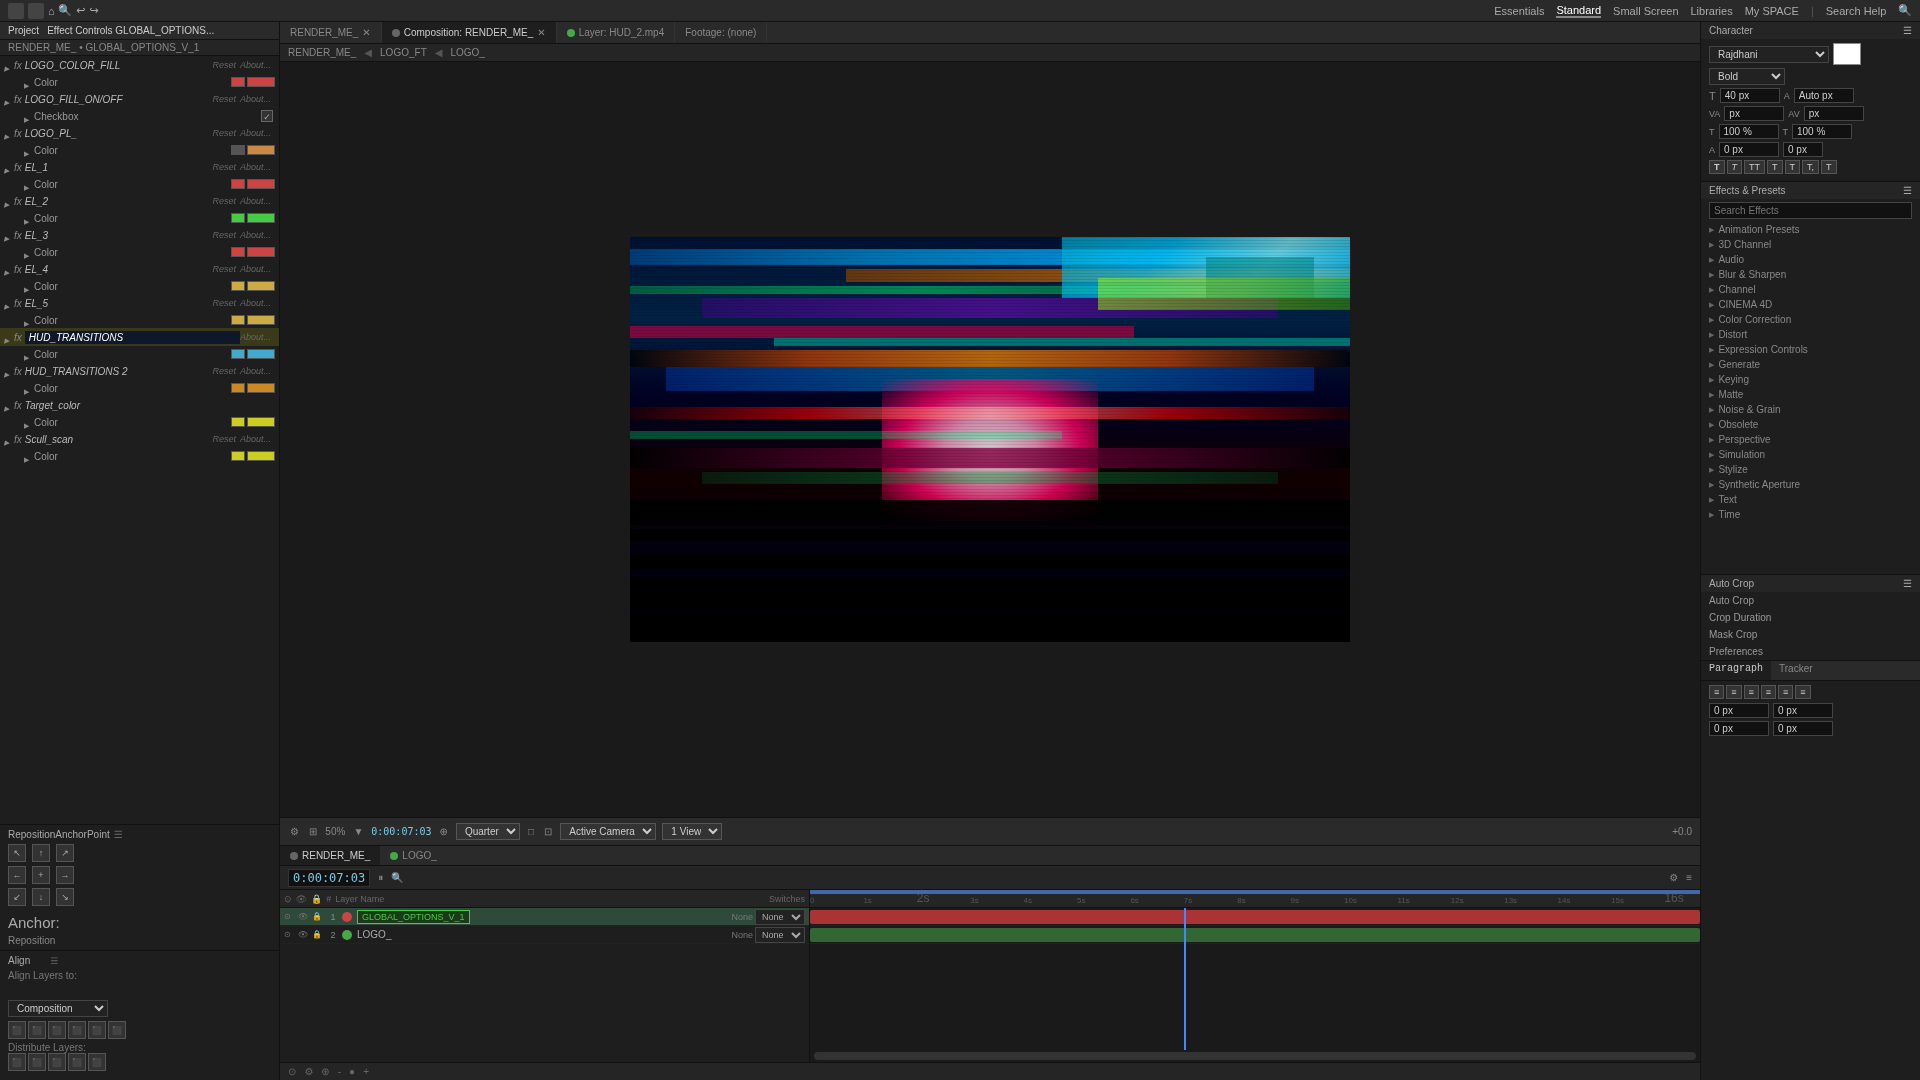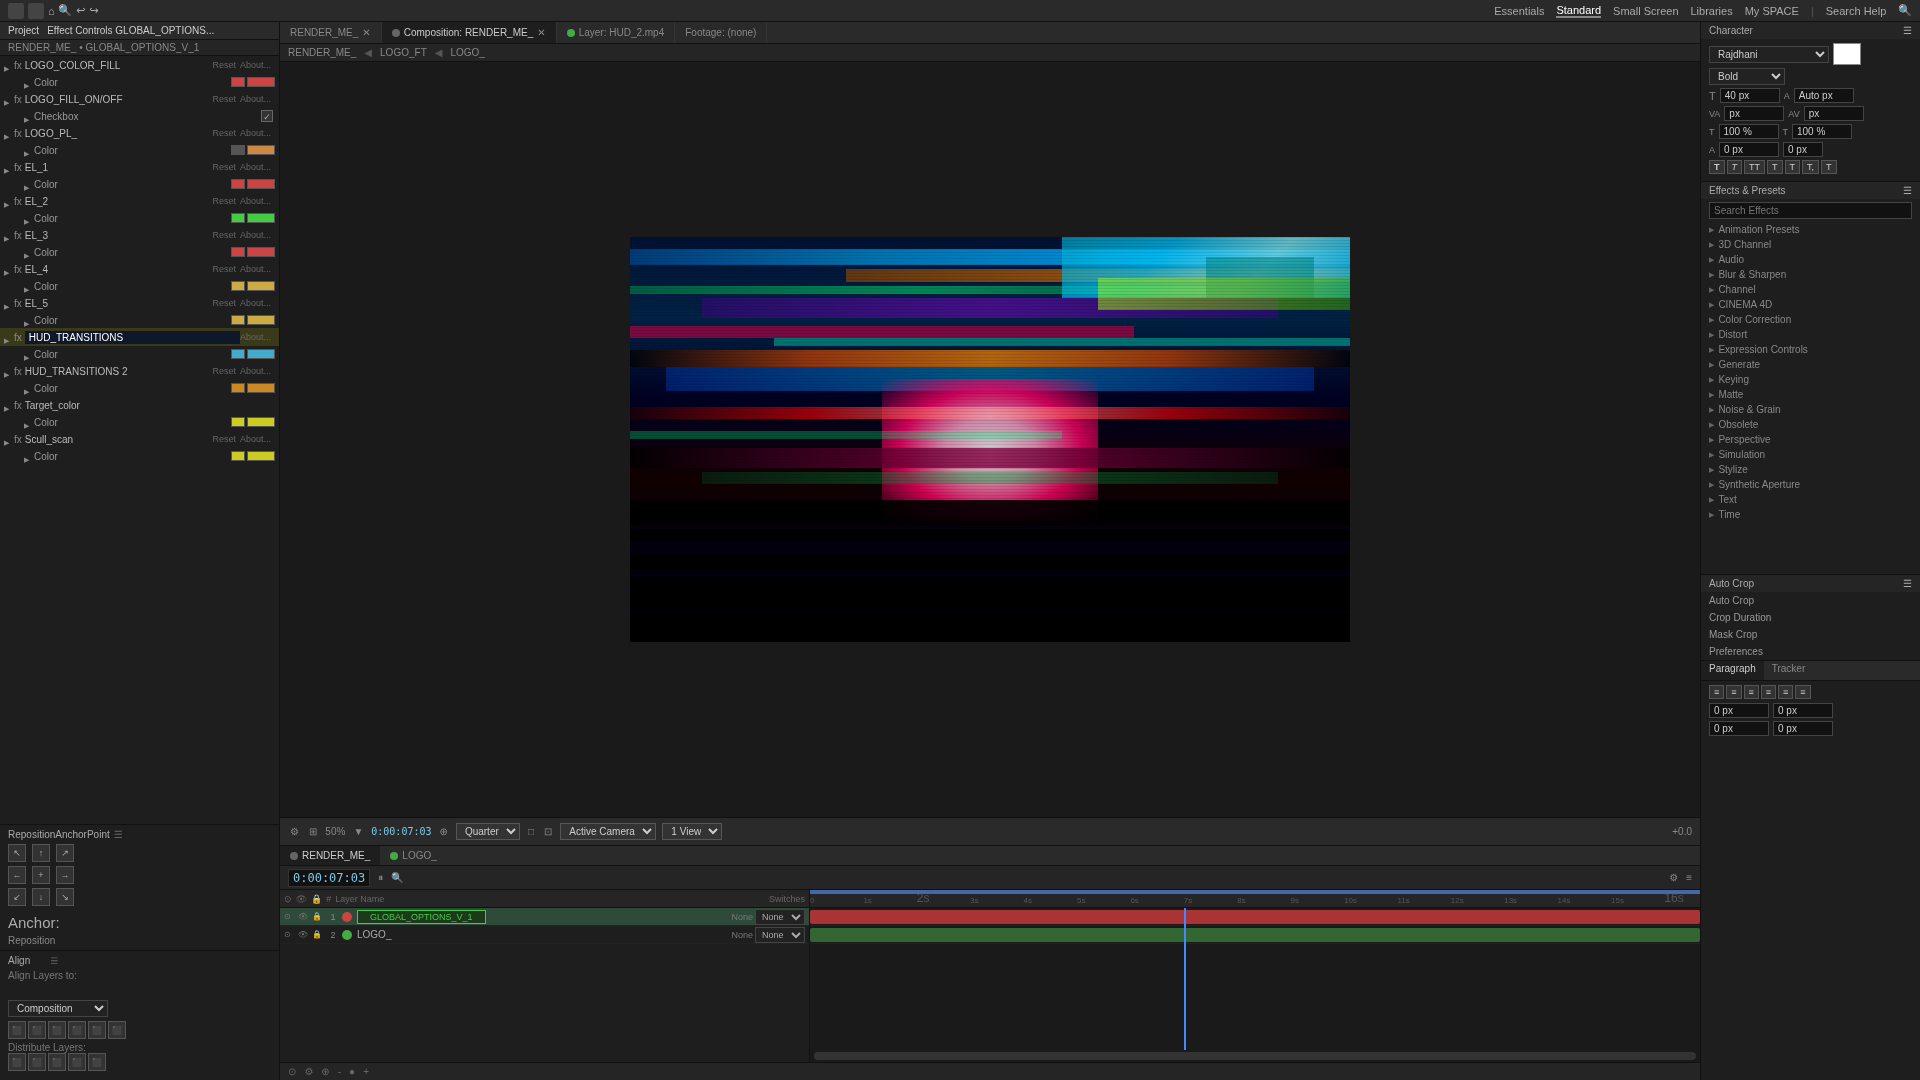--- a/index.html
+++ b/index.html
@@ -95,20 +95,21 @@
       color: #888;
       background: #252525;
       border-bottom: 1px solid #111;
     }
     .layer-row {
       display: flex;
       align-items: center;
       padding: 2px 4px;
       height: 18px;
       cursor: pointer;
+      font-style: italic;
     }
     .layer-row.highlighted { background: #3d3d22; }
 
     .triangle {
       width: 8px;
       height: 8px;
       flex-shrink: 0;
       margin-right: 2px;
     }
     .triangle-right::before { content: '▶'; font-size: 7px; color: #888; }
@@ -585,21 +586,21 @@
       background: #2a2a2a;
       display: flex;
       border-bottom: 1px solid #111;
     }
     .rb-tab {
       padding: 2px 8px;
       font-size: 10px;
       color: #888;
       cursor: pointer;
     }
-    .rb-tab.active { color: #ccc; background: #1e1e1e; }
+    .rb-tab.active { color: #ccc; background: #1e1e1e; font-family: Liberation Mono, monospace; }
 
     .scrollbar-h {
       height: 8px;
       background: #333;
       border-radius: 4px;
       margin: 2px 4px;
     }
 
     
     .timeline-bottom {
@@ -1008,21 +1009,21 @@
             <span style="flex:1">Layer Name</span>
             <span>Switches</span>
           </div>
 
           <div class="timeline-layer-row selected">
             <span class="tl-icon">⊙</span>
             <span class="tl-icon">👁</span>
             <span class="tl-icon">🔒</span>
             <span style="font-size:9px;color:#888;width:14px;text-align:center;flex-shrink:0">1</span>
             <div style="width:10px;height:10px;background:#cc4444;border-radius:50%;margin-right:3px;flex-shrink:0"></div>
-            <span style="font-size:9px;color:#44cc44;padding:1px 12px;background:#1a3a1a;border:1px solid #44cc44">GLOBAL_OPTIONS_V_1</span>
+            <span style="font-size:9px;color:#44cc44;padding:1px 4px;background:#1a3a1a;border:1px solid #44cc44">GLOBAL_OPTIONS_V_1</span>
             <div style="flex:1"></div>
             <span style="font-size:9px;color:#777">None</span>
             <select style="background:#222;border:1px solid #444;color:#aaa;font-size:9px;padding:1px 2px;width:50px">
               <option>None</option>
             </select>
           </div>
 
           <div class="timeline-layer-row">
             <span class="tl-icon">⊙</span>
             <span class="tl-icon">👁</span>

